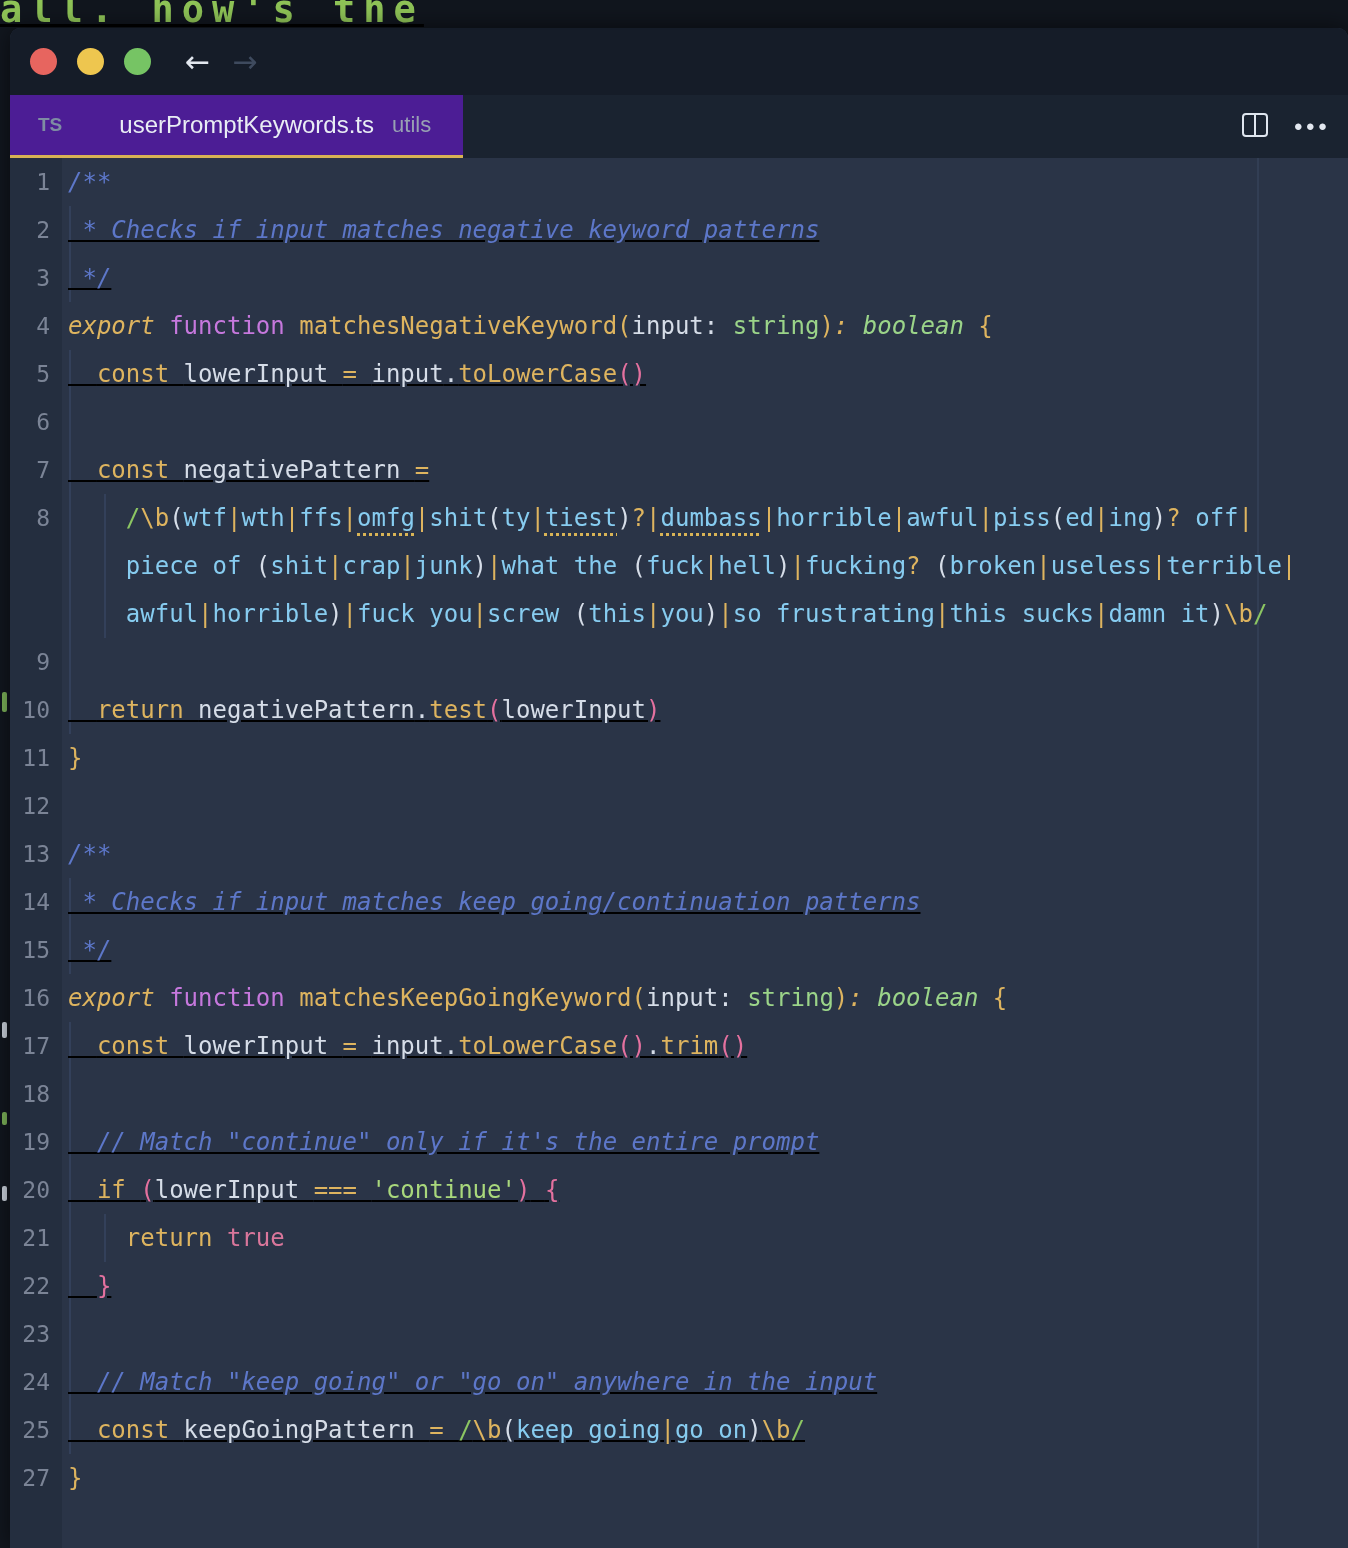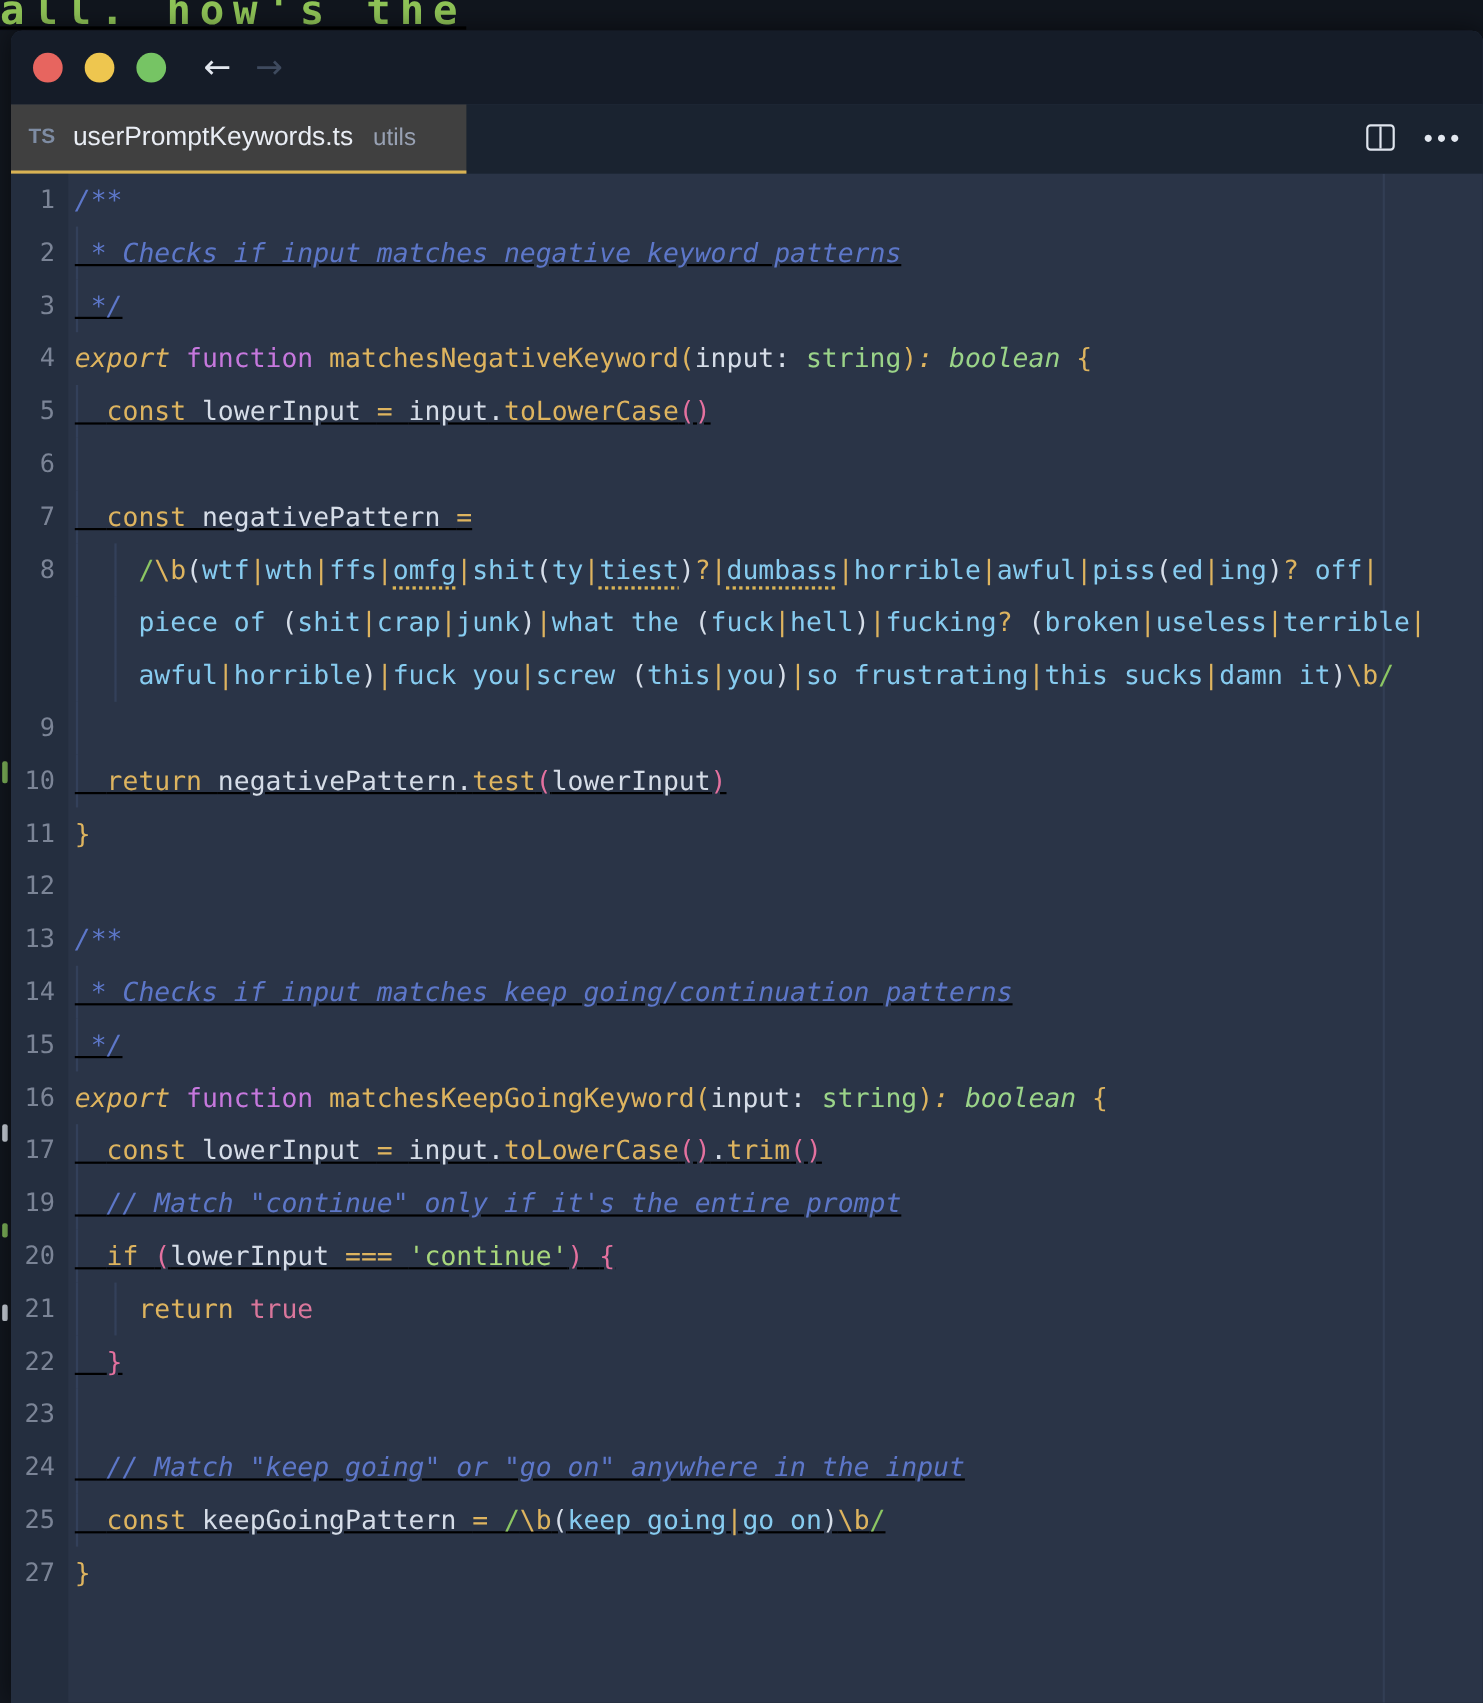--- a/index.html
+++ b/index.html
@@ -21,24 +21,24 @@
 
   .titlebar { height:67px; background:#151c28; display:flex; align-items:center; }
   .traffic { display:flex; gap:20px; margin-left:20px; }
   .light { width:27px; height:27px; border-radius:50%; }
   .l-close { background:#e7655f; } .l-min { background:#eec64f; } .l-zoom { background:#76c464; }
   .navs { display:flex; gap:22px; margin-left:34px; }
   .nav { font:30px "DejaVu Sans", sans-serif; line-height:1; }
   .nav.back { color:#e2e7ef; } .nav.fwd { color:#3e4a5e; }
 
   .tabbar { height:63px; background:#1a2330; display:flex; align-items:stretch; position:relative; }
-  .tab { width:414px; background:#404040; display:flex; align-items:center;
-    border-bottom:3px solid #d8b254; padding:0 16px; }
+  .tab { width:453px; background:#4c1d95; display:flex; align-items:center;
+    border-bottom:3px solid #d8b254; padding:0 28px; }
   .ftype { font:bold 19px "Liberation Sans", sans-serif; color:#7e8ca3; margin-right:16px; }
-  .fname { font:24px "Liberation Sans", sans-serif; color:#e9edf4; }
+  .fname { font:24px "Liberation Sans", sans-serif; color:#e9edf4;margin-left:41px; }
   .fpath { font:22px "Liberation Sans", sans-serif; color:#98a1b3; margin-left:18px;text-align:right; }
   .tabtools { position:absolute; right:18px; top:0; height:60px; display:flex;
     align-items:center; gap:26px; }
   .splitic { width:26px; height:24px; border:2px solid #dfe5ee; border-radius:4px; position:relative; }
   .splitic::after { content:""; position:absolute; left:50%; top:0; bottom:0; width:2px;
     margin-left:-1px; background:#dfe5ee; }
   .moredots { color:#e3e8f0; font-size:15px; letter-spacing:3px; }
 
   
   .editor { position:relative; height:1390px; background:#2a3447; overflow:hidden; }
@@ -183,20 +183,24 @@
         </div>
         <div class="row">
           <div class="ln">16</div>
           <div class="code"><span class="tk-ki">export </span><span class="tk-f">function </span><span class="tk-k">matchesKeepGoingKeyword</span><span class="tk-k">(</span><span class="tk-n">input</span><span class="tk-n">: </span><span class="tk-t">string</span><span class="tk-k">)</span><span class="tk-ki">: </span><span class="tk-ti">boolean </span><span class="tk-k">{</span></div>
         </div>
         <div class="row">
           <div class="ln">17</div>
           <div class="code g1"><span class="tk-n">  </span><span class="tk-k">const </span><span class="tk-n">lowerInput </span><span class="tk-k">= </span><span class="tk-n">input</span><span class="tk-n">.</span><span class="tk-k">toLowerCase</span><span class="tk-p2">()</span><span class="tk-n">.</span><span class="tk-k">trim</span><span class="tk-p2">()</span></div>
         </div>
         <div class="row">
+          <div class="ln">18</div>
+          <div class="code g1"></div>
+        </div>
+        <div class="row">
           <div class="ln">19</div>
           <div class="code g1"><span class="tk-n">  </span><span class="tk-c">// Match "continue" only if it's the entire prompt</span></div>
         </div>
         <div class="row">
           <div class="ln">20</div>
           <div class="code g1"><span class="tk-n">  </span><span class="tk-k">if </span><span class="tk-p2">(</span><span class="tk-n">lowerInput </span><span class="tk-k">=== </span><span class="tk-s">'continue'</span><span class="tk-p2">)</span><span class="tk-n"> </span><span class="tk-p2">{</span></div>
         </div>
         <div class="row">
           <div class="ln">21</div>
           <div class="code g2"><span class="tk-n">    </span><span class="tk-k">return </span><span class="tk-b">true</span></div>

